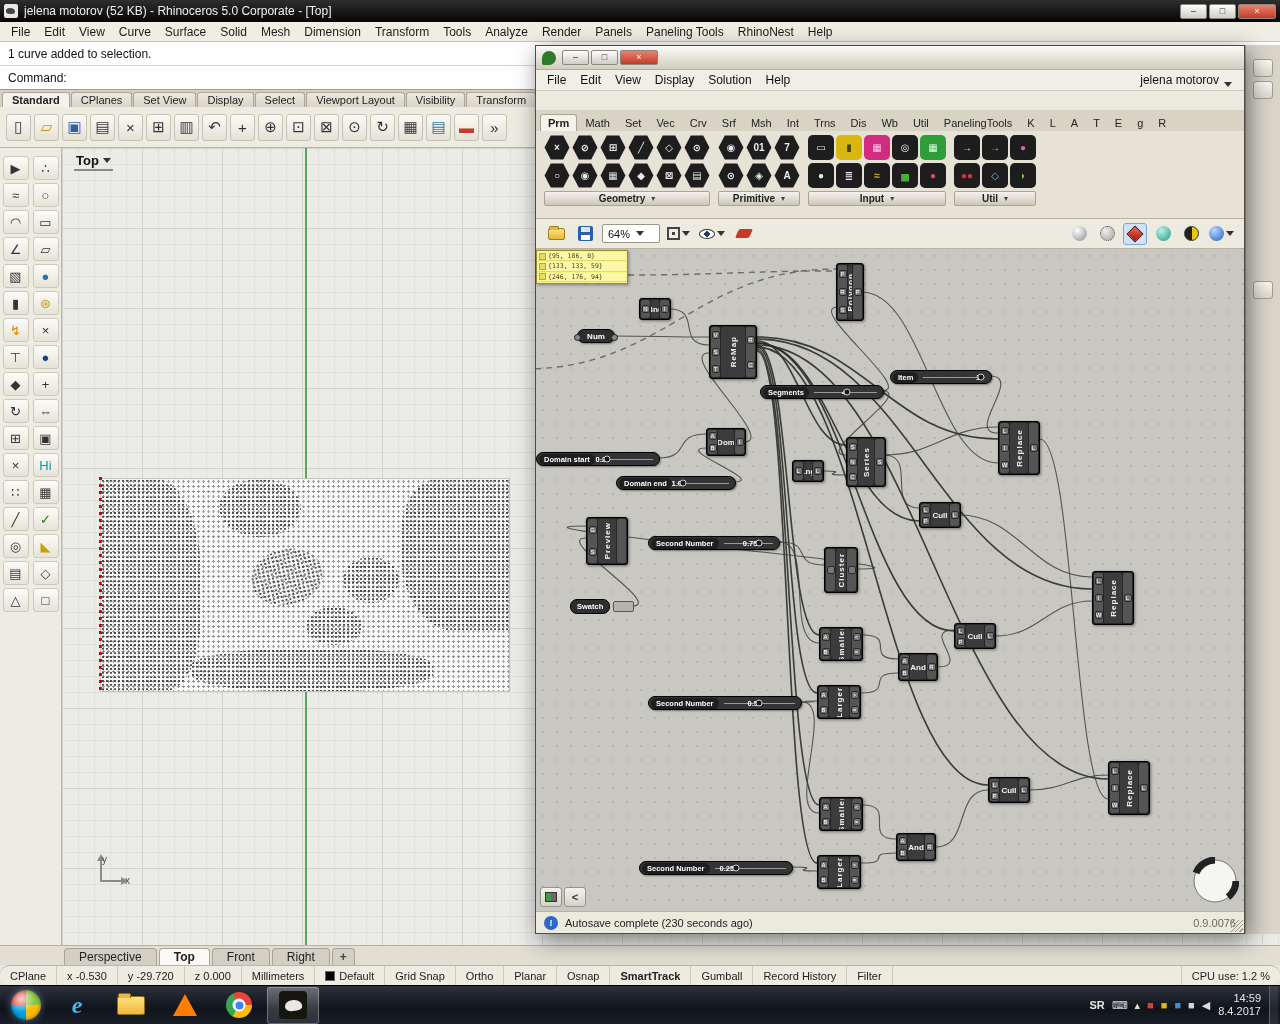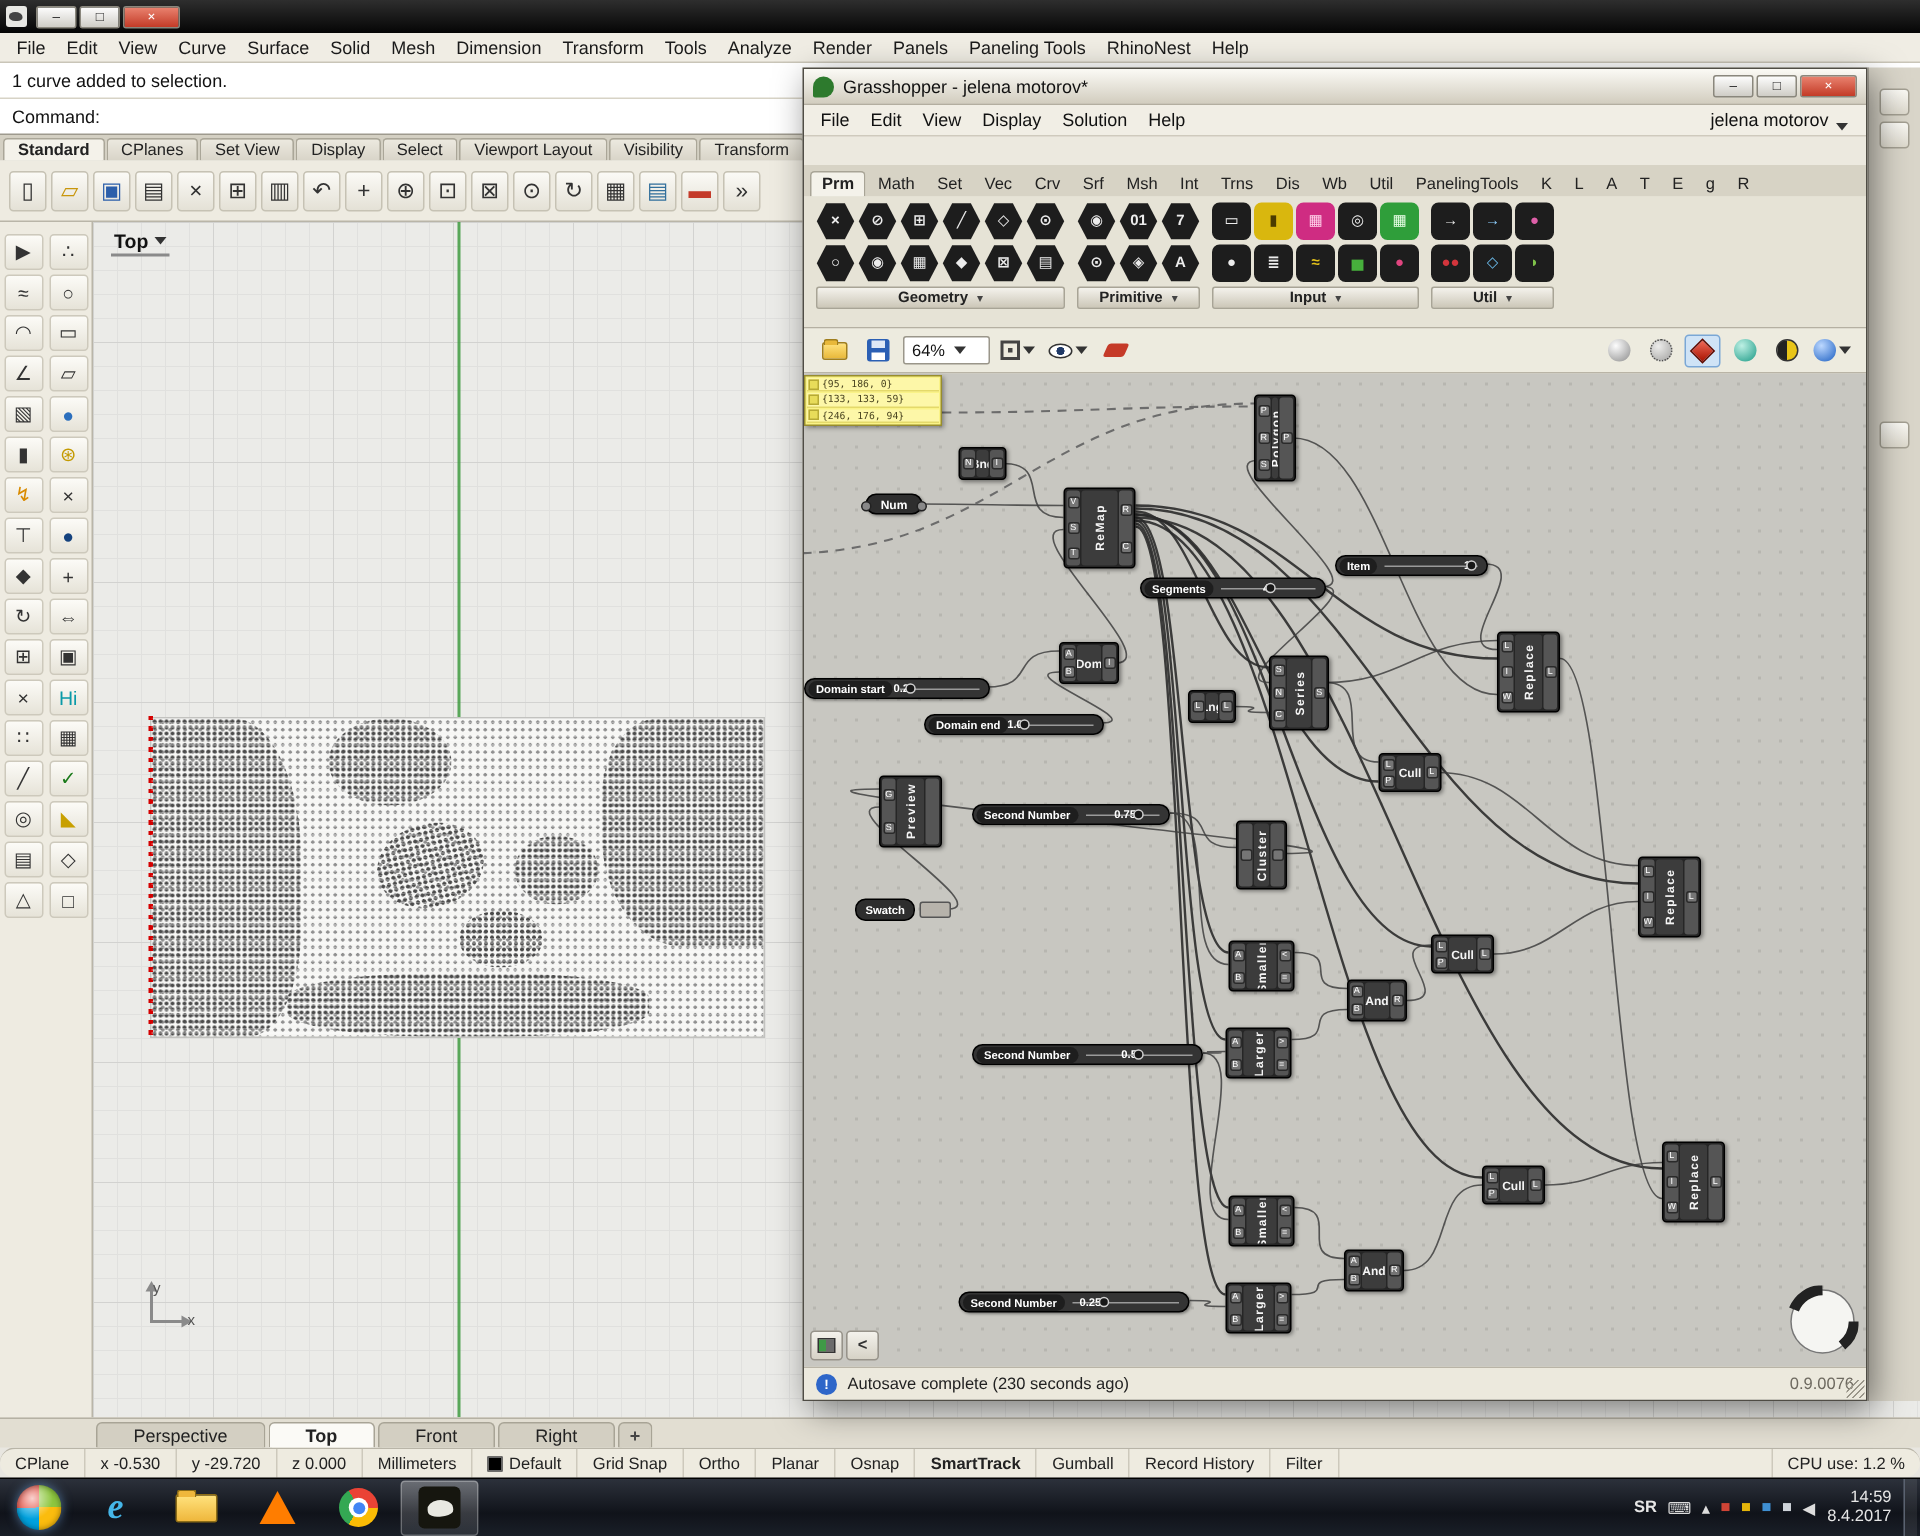--- a/index.html
+++ b/index.html
@@ -65,21 +65,21 @@
   .axisind{position:absolute;left:30px;top:700px;width:44px;height:44px;font-size:10px;color:#555;}
   .ax-y{position:absolute;left:8px;bottom:10px;width:2px;height:26px;background:#8a8a8a;}
   .ax-y::before{content:"";position:absolute;left:-3px;top:-6px;border:4px solid transparent;border-bottom:7px solid #8a8a8a;}
   .ax-x{position:absolute;left:8px;bottom:10px;width:26px;height:2px;background:#8a8a8a;}
   .ax-x::before{content:"";position:absolute;right:-6px;top:-3px;border:4px solid transparent;border-left:7px solid #8a8a8a;}
   .axl-y{position:absolute;left:2px;top:-2px;}
   .axl-x{position:absolute;right:-4px;bottom:-4px;}
 
   .vptabs{position:absolute;left:0;top:945px;width:100%;height:20px;background:#e2ded2;border-top:1px solid #b5b1a4;
     display:flex;align-items:flex-end;font-size:12px;color:#222;padding-left:64px;gap:2px;}
-  .vptab{padding:1px 24px;background:#d3cfc2;border:1px solid #a8a496;border-bottom:none;border-radius:4px 4px 0 0;}
+  .vptab{padding:1px 14px;background:#d3cfc2;border:1px solid #a8a496;border-bottom:none;border-radius:4px 4px 0 0;}
   .vptab.on{background:#fbfaf6;font-weight:bold;}
   .vptab.plus{padding:1px 7px;font-weight:bold;color:#444;}
 
   .statusbar{position:absolute;left:0;top:965px;width:100%;height:20px;background:#eeebe0;border-top:1px solid #b9b5a8;
     display:flex;align-items:stretch;font-size:11px;color:#222;border-radius:10px;}
   #stcells{display:flex;flex:1;}
   .stcell{display:flex;align-items:center;gap:4px;padding:0 10px;border-right:1px solid #cdc9bc;white-space:nowrap;}
   .stcell.bold{font-weight:bold;}
   .layerswatch{width:10px;height:10px;background:#000;display:inline-block;border:1px solid #666;}
   .stcell.cpu{border-right:none;border-left:1px solid #cdc9bc;}
@@ -207,20 +207,21 @@
   .clock{font-size:11px;line-height:1.2;text-align:right;}
   .showdesk{width:9px;height:100%;border-left:1px solid #5a6270;background:rgba(255,255,255,.08);}
 </style>
 </head>
 <body>
 
 <div class="screen">
 
   <div class="rtitle">
     <span class="rticon"></span>
+    <span class="rttext">jelena motorov (52 KB) - Rhinoceros  5.0 Corporate - [Top]</span>
     <span class="rwbtns" id="rwbtns">
         <span class="wbtn">–</span>
         <span class="wbtn">□</span>
         <span class="wbtn close">×</span>
       </span>
   </div>
 
   <div class="rmenu" id="rmenu">
       <span class="mitem">File</span>
       <span class="mitem">Edit</span>
@@ -378,21 +379,20 @@
 
   <div class="rstrip">
     <span class="rsbtn" style="top:14px;"></span>
     <span class="rsbtn" style="top:36px;"></span>
     <span class="rsbtn" style="top:236px;"></span>
   </div>
 
   <div class="ghwin">
     <div class="ghtitle">
       <span class="ghappico"></span>
-      <span class="ghtitletext">Grasshopper - jelena motorov*</span>
       <span class="ghbtns" id="ghbtns">
           <span class="wbtn">–</span>
           <span class="wbtn">□</span>
           <span class="wbtn close">×</span>
         </span>
     </div>
     <div class="ghmenu">
       <span id="ghmenu-items" style="display:flex;">
           <span class="mitem">File</span>
           <span class="mitem">Edit</span>

